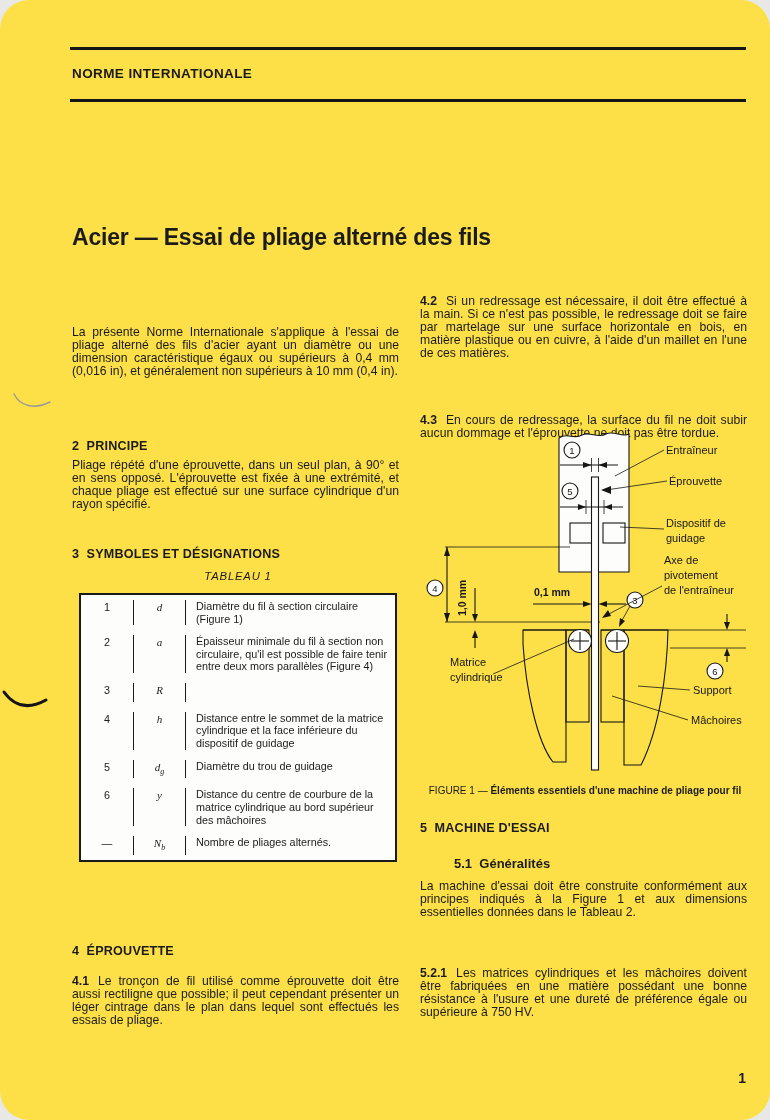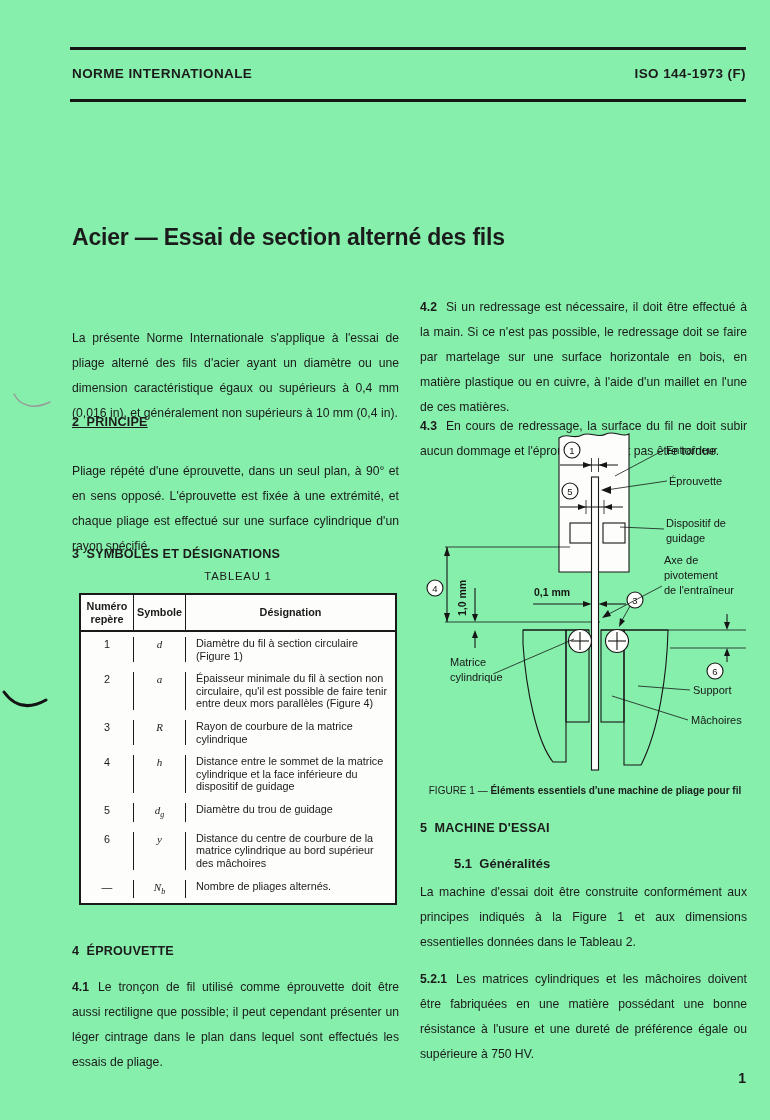--- a/index.html
+++ b/index.html
@@ -1,29 +1,29 @@
 <!DOCTYPE html>
 <html><head>
 <meta charset="utf-8">
 <style>
   html,body{margin:0;padding:0;background:#e8e8e6;}
   .page{
-    position:relative;width:770px;height:1120px;background:#86efac;
-    font-family:"Liberation Sans",sans-serif;color:#1b1b1b;overflow:hidden;
+    position:relative;width:770px;height:1120px;background:#fde047;
+    font-family:"Liberation Sans",sans-serif;color:#1b1b1b;overflow:hidden;border-radius:29px;
   }
   .abs{position:absolute;}
   .rule{position:absolute;left:70px;width:676px;height:3px;background:#161616;}
   .hdr-text{position:absolute;top:66px;font-size:13.5px;font-weight:bold;letter-spacing:.4px;}
   .doc-title{position:absolute;left:72px;top:224px;font-size:23px;font-weight:bold;letter-spacing:-.2px;}
   .col{position:absolute;width:327px;}
   .h1{font-size:12.6px;font-weight:bold;letter-spacing:.2px;}
   .h2{font-size:13px;font-weight:bold;margin-left:34px;}
-  p.body{margin:0;font-size:12.2px;line-height:25px;text-align:justify;}
+  p.body{margin:0;font-size:12.2px;line-height:13px;text-align:justify;}
   p.body .num{font-weight:bold;margin-right:9px;}
-  .tbl-cap{position:absolute;left:79px;top:570px;width:318px;text-align:center;font-size:11.3px;letter-spacing:.8px;}
+  .tbl-cap{position:absolute;left:79px;top:570px;width:318px;text-align:center;font-size:11.3px;letter-spacing:.8px;font-style:italic;}
   .tbl{position:absolute;left:79px;top:593px;width:318px;border:2px solid #1a1a1a;background:#fdfdfb;box-sizing:border-box;}
   .trow,.thead{display:flex;align-items:stretch;}
   .thead{border-bottom:2px solid #1a1a1a;}
   .c1{width:52px;border-right:1.5px solid #1a1a1a;text-align:center;flex-shrink:0;}
   .c2{width:51px;border-right:1.5px solid #1a1a1a;text-align:center;flex-shrink:0;}
   .c3{flex:1;padding-left:10px;padding-right:6px;}
   .thead .c1,.thead .c2,.thead .c3{display:flex;align-items:center;justify-content:center;
      font-weight:bold;font-size:10.8px;line-height:12.5px;padding:5px 0;}
   .thead .c3{padding-left:0;}
   .hdr-two{white-space:pre-line;}
@@ -44,62 +44,54 @@
   .ah{fill:#161616;stroke:none;}
   .wh{fill:#fdfdfb;}
 </style>
 </head>
 <body>
 
 <div class="page">
 
   <div class="rule" style="top:47px;"></div>
   <div class="hdr-text" style="left:72px;">NORME INTERNATIONALE</div>
-  <div class="hdr-text" style="right:24px;width:300px;text-align:right;">ISO 144-1973 (F)</div>
   <div class="rule" style="top:99px;"></div>
 
   <svg class="abs" style="left:8px;top:380px;" width="48" height="36">
     <path d="M6,14 C12,26 26,30 42,22" stroke="#9a9a98" stroke-width="1.4" fill="none" stroke-linecap="round"></path>
   </svg>
   <svg class="abs" style="left:0px;top:682px;" width="52" height="36">
     <path d="M4,10 C14,24 28,28 46,18" stroke="#141414" stroke-width="3" fill="none" stroke-linecap="round"></path>
   </svg>
 
-  <div class="doc-title">Acier — Essai de section alterné des fils</div>
+  <div class="doc-title">Acier — Essai de pliage alterné des fils</div>
 
   <p class="body col" style="left:72px;top:326px;">La présente Norme Internationale s'applique à l'essai de pliage alterné des fils d'acier ayant un diamètre ou une dimension caractéristique égaux ou supérieurs à 0,4 mm (0,016 in), et généralement non supérieurs à 10 mm (0,4 in).</p>
 
-  <div class="col abs h1" style="left:72px;top:415px;text-decoration:underline;">2&nbsp;&nbsp;PRINCIPE</div>
+  <div class="col abs h1" style="left:72px;top:439px;">2&nbsp;&nbsp;PRINCIPE</div>
   <p class="body col" style="left:72px;top:459px;">Pliage répété d'une éprouvette, dans un seul plan, à 90° et en sens opposé. L'éprouvette est fixée à une extrémité, et chaque pliage est effectué sur une surface cylindrique d'un rayon spécifié.</p>
 
   <div class="col abs h1" style="left:72px;top:547px;">3&nbsp;&nbsp;SYMBOLES ET DÉSIGNATIONS</div>
 
   <div class="tbl-cap">TABLEAU 1</div>
 
   <div class="tbl">
-    <div class="thead">
-      <div class="c1 hdr-two">Numéro
-repère</div>
-      <div class="c2">Symbole</div>
-      <div class="c3">Désignation</div>
-    </div>
     <div class="trow">
       <div class="c1">1</div>
       <div class="c2"><span class="sym"><span>d</span><sub></sub></span></div>
       <div class="c3">Diamètre du fil à section circulaire (Figure 1)</div>
     </div>
     <div class="trow">
       <div class="c1">2</div>
       <div class="c2"><span class="sym"><span>a</span><sub></sub></span></div>
       <div class="c3">Épaisseur minimale du fil à section non circulaire, qu'il est possible de faire tenir entre deux mors parallèles (Figure 4)</div>
     </div>
     <div class="trow">
       <div class="c1">3</div>
       <div class="c2"><span class="sym"><span>R</span><sub></sub></span></div>
-      <div class="c3">Rayon de courbure de la matrice cylindrique</div>
     </div>
     <div class="trow">
       <div class="c1">4</div>
       <div class="c2"><span class="sym"><span>h</span><sub></sub></span></div>
       <div class="c3">Distance entre le sommet de la matrice cylindrique et la face inférieure du dispositif de guidage</div>
     </div>
     <div class="trow">
       <div class="c1">5</div>
       <div class="c2"><span class="sym"><span>d</span><sub>g</sub></span></div>
       <div class="c3">Diamètre du trou de guidage</div>

